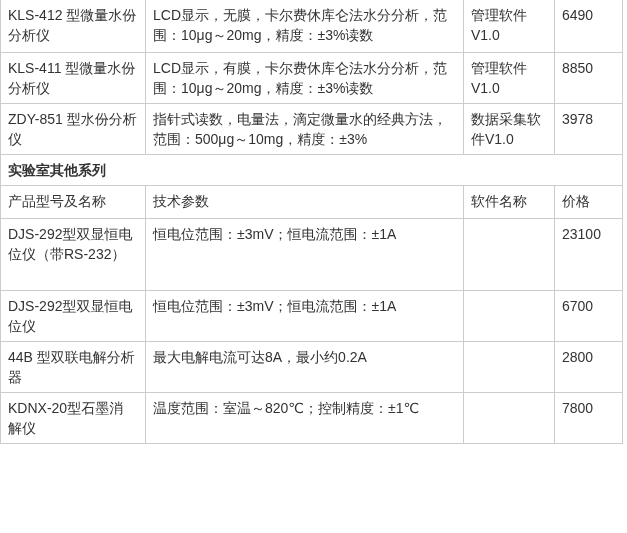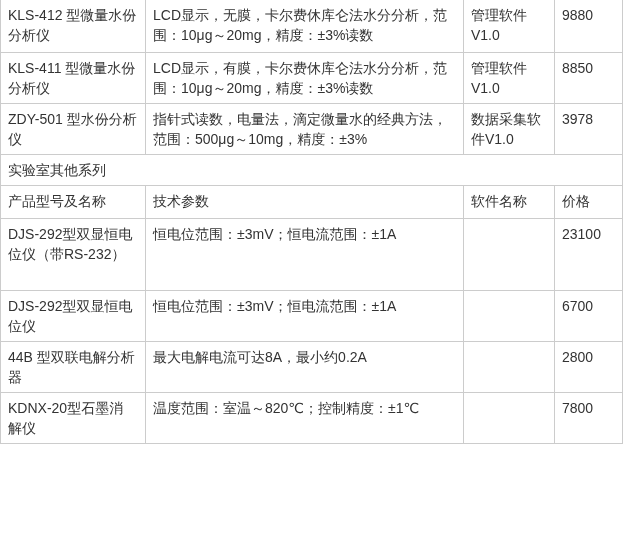--- a/index.html
+++ b/index.html
@@ -31,21 +31,21 @@
   }
   tr.row-first td { border-top: none; margin-top: 32px; }
   td.params { white-space: pre-line; }
   col.c-model    { width: 145px; }
   col.c-params   { width: 318px; }
   col.c-software { width: 91px; }
   col.c-price    { width: 68px; }
   tr.h52 { height: 52px; }
   tr.h51 { height: 51px; }
   tr.h50 { height: 50px; padding-left: 32px; }
-  tr.h28 { height: 28px; }
+  tr.h28 { height: 28px; font-weight: bold; }
   tr.h33 { height: 33px; }
   tr.h72 { height: 72px; }
   tr.h90 { height: 90px; }
 </style>
 </head>
 <body>
 
 <div class="page">
   <table class="products">
     <colgroup>
@@ -53,30 +53,30 @@
       <col class="c-params">
       <col class="c-software">
       <col class="c-price">
     </colgroup>
     <tbody>
 
       <tr class="row-first h52">
         <td>KLS-412 型微量水份分析仪</td>
         <td class="params">LCD显示，无膜，卡尔费休库仑法水分分析，范围：10μg～20mg，精度：±3%读数</td>
         <td>管理软件 V1.0</td>
-        <td>9880</td>
+        <td>6490</td>
       </tr>
       <tr class="h51">
         <td>KLS-411 型微量水份分析仪</td>
         <td class="params">LCD显示，有膜，卡尔费休库仑法水分分析，范围：10μg～20mg，精度：±3%读数</td>
         <td>管理软件 V1.0</td>
         <td>8850</td>
       </tr>
       <tr class="h51">
-        <td>ZDY-501 型水份分析仪</td>
+        <td>ZDY-851 型水份分析仪</td>
         <td class="params">指针式读数，电量法，滴定微量水的经典方法，范围：500μg～10mg，精度：±3%</td>
         <td>数据采集软件V1.0</td>
         <td>3978</td>
       </tr>
 
       <tr class="h28">
         <td colspan="4">实验室其他系列</td>
       </tr>
 
       <tr class="h33">

